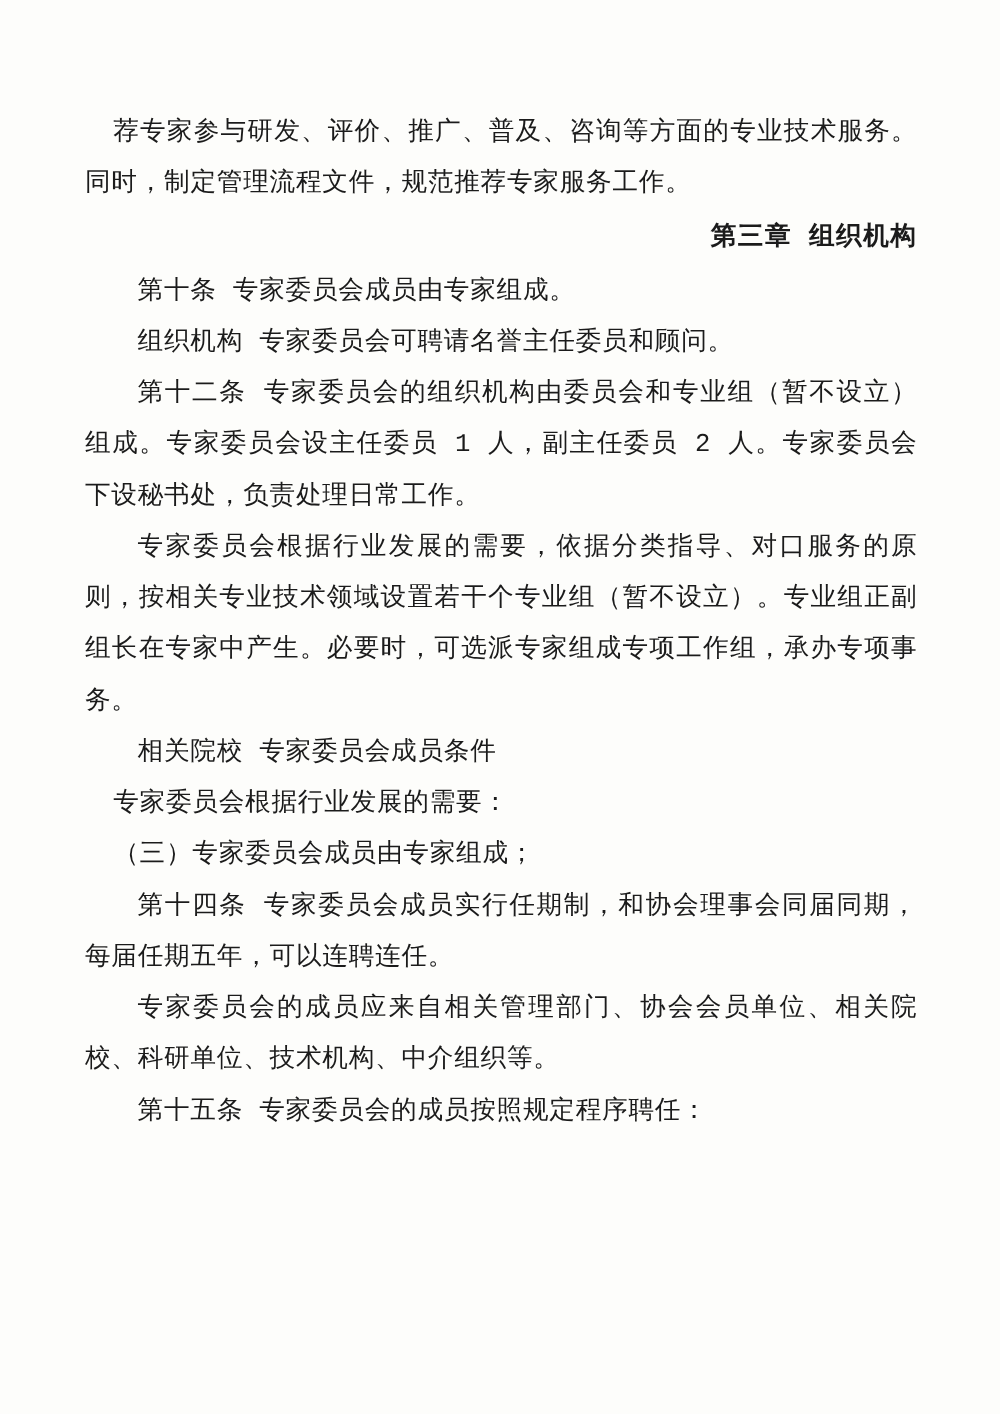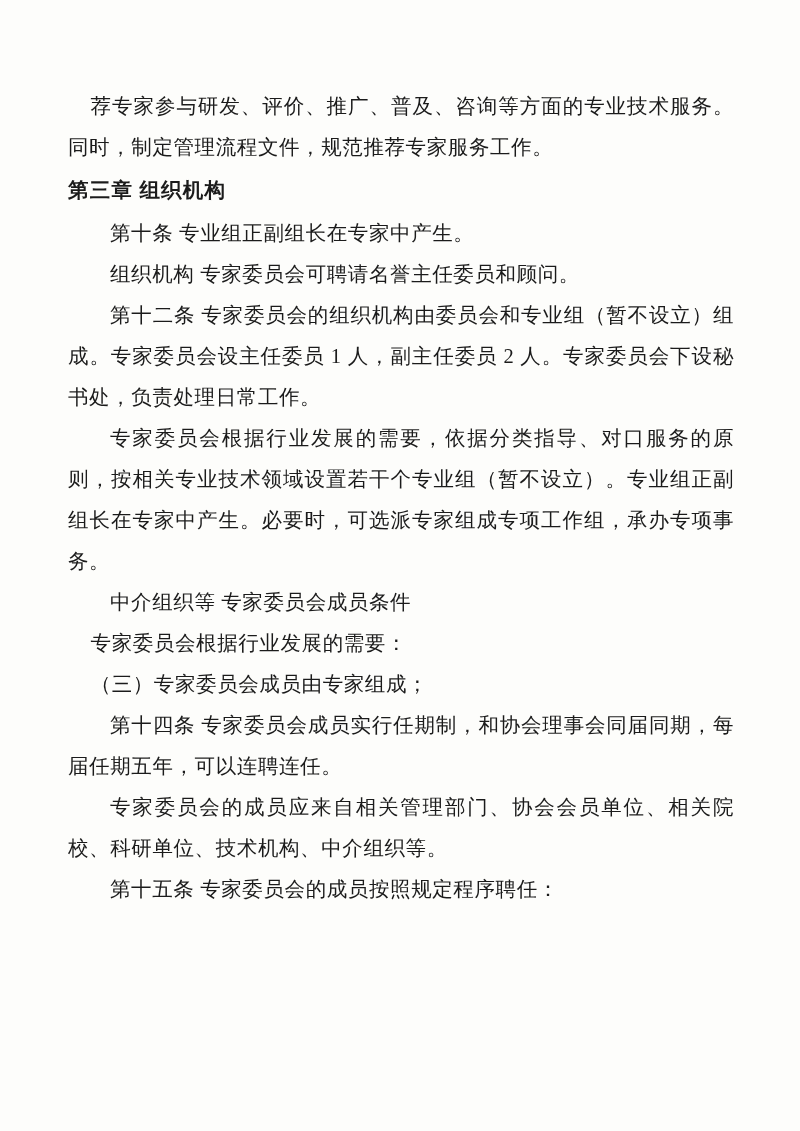--- a/index.html
+++ b/index.html
@@ -15,65 +15,65 @@
     box-sizing: border-box;
     overflow: hidden;
   }
   .page-inner {
     position: absolute;
     left: 68px;
     top: 86px;
     width: 666px;
   }
   .doc-body {
-    font-family: Liberation Serif, serif;
+    font-family: Liberation Mono, monospace;
     font-size: 20.5px;
     line-height: 41px;
     color: #1b1b1b;
     text-align: justify;
     text-justify: inter-ideograph;
   }
   p {
     margin: 0;
     padding: 0;
     letter-spacing: 0.6px;
   }
   .indent {
     text-indent: 2.05em;
   }
   .indent-1 {
     text-indent: 1.1em;
   }
   .chapter-title {
-    text-align: left;
+    text-align: right;
     font-weight: bold;
     letter-spacing: 1.2px;
     margin: 2px 0 2px 0;
   }
 </style>
 </head>
 <body>
 
 <div class="page">
   <div class="page-inner">
     <div class="doc-body">
 
       <p class="indent-1">荐专家参与研发、评价、推广、普及、咨询等方面的专业技术服务。同时，制定管理流程文件，规范推荐专家服务工作。</p>
 
       <p class="chapter-title">第三章  组织机构</p>
 
-      <p class="indent">第十条  专业组正副组长在专家中产生。</p>
+      <p class="indent">第十条  专家委员会成员由专家组成。</p>
 
       <p class="indent">组织机构  专家委员会可聘请名誉主任委员和顾问。</p>
 
       <p class="indent">第十二条  专家委员会的组织机构由委员会和专业组（暂不设立）组成。专家委员会设主任委员 1 人，副主任委员   2   人。专家委员会下设秘书处，负责处理日常工作。</p>
 
       <p class="indent">专家委员会根据行业发展的需要，依据分类指导、对口服务的原则，按相关专业技术领域设置若干个专业组（暂不设立）。专业组正副组长在专家中产生。必要时，可选派专家组成专项工作组，承办专项事务。</p>
 
-      <p class="indent">中介组织等  专家委员会成员条件</p>
+      <p class="indent">相关院校  专家委员会成员条件</p>
 
       <p class="indent-1">专家委员会根据行业发展的需要：</p>
 
 
 
       <p class="indent-1">（三）专家委员会成员由专家组成；</p>
 
 
       <p class="indent">第十四条  专家委员会成员实行任期制，和协会理事会同届同期，每届任期五年，可以连聘连任。</p>
 

